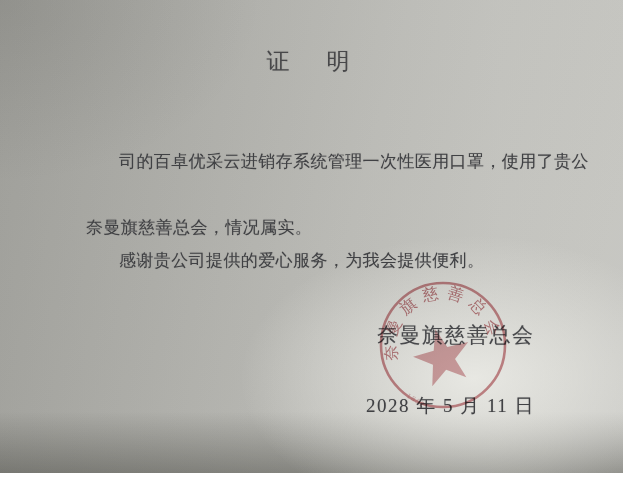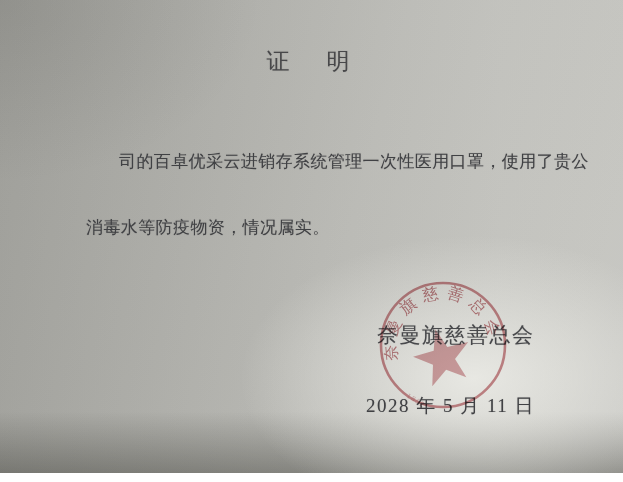--- a/index.html
+++ b/index.html
@@ -63,21 +63,22 @@
 </style>
 </head>
 <body>
 
 <div class="page">
   <div class="photo">
 
     <div class="title">证　明</div>
 
     <div class="line line-0">司的百卓优采云进销存系统管理一次性医用口罩，使用了贵公</div>
-    <div class="line line-2">消毒水等防疫物资，情况属实。</div>
+    <div class="line line-2">奈曼旗慈善总会，情况属实。</div>
+    <div class="line line-3">感谢贵公司提供的爱心服务，为我会提供便利。</div>
 
     <div class="signature">奈曼旗慈善总会</div>
 
     <div class="date">2028 年 5 月 11 日</div>
 
     <svg class="seal" viewBox="0 0 162 162" xmlns="http://www.w3.org/2000/svg">
       <defs>
         <path id="ringPath" d="M 36.8 96.1 A 47 47 0 1 1 125.2 96.1" fill="none"></path>
       </defs>
       <circle cx="81" cy="80" r="62" fill="none" stroke="#bb5c63" stroke-width="2.6" opacity="0.8"></circle>

